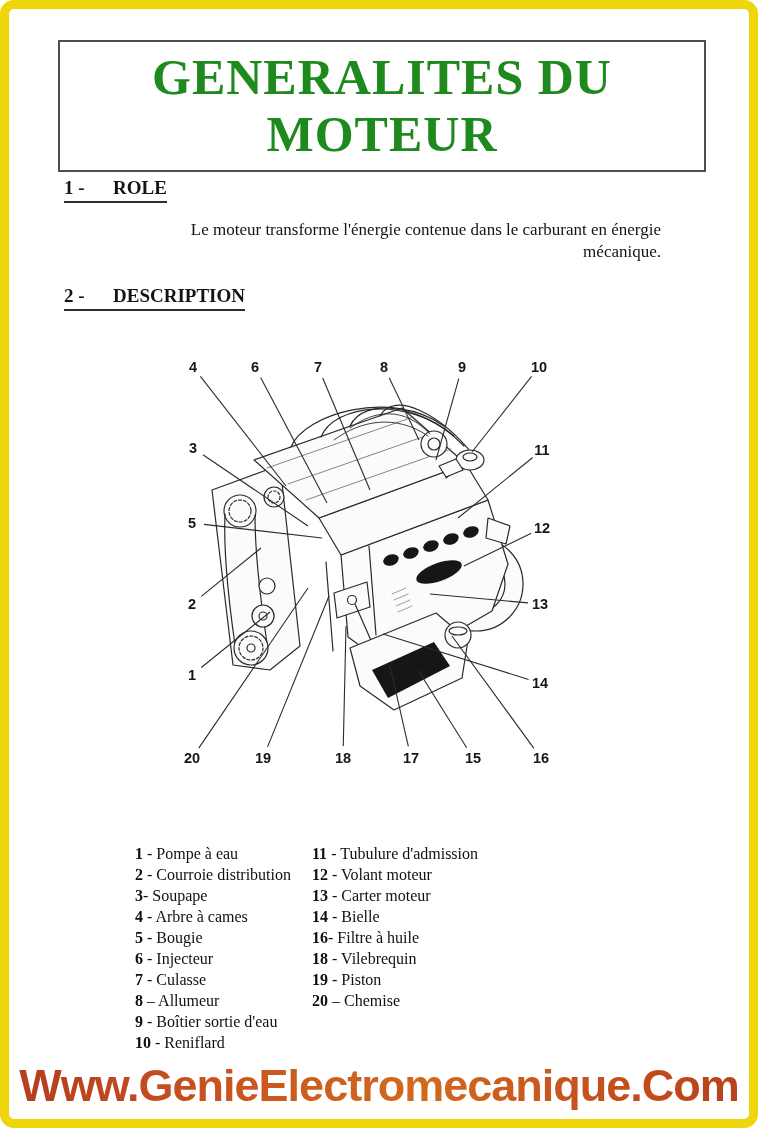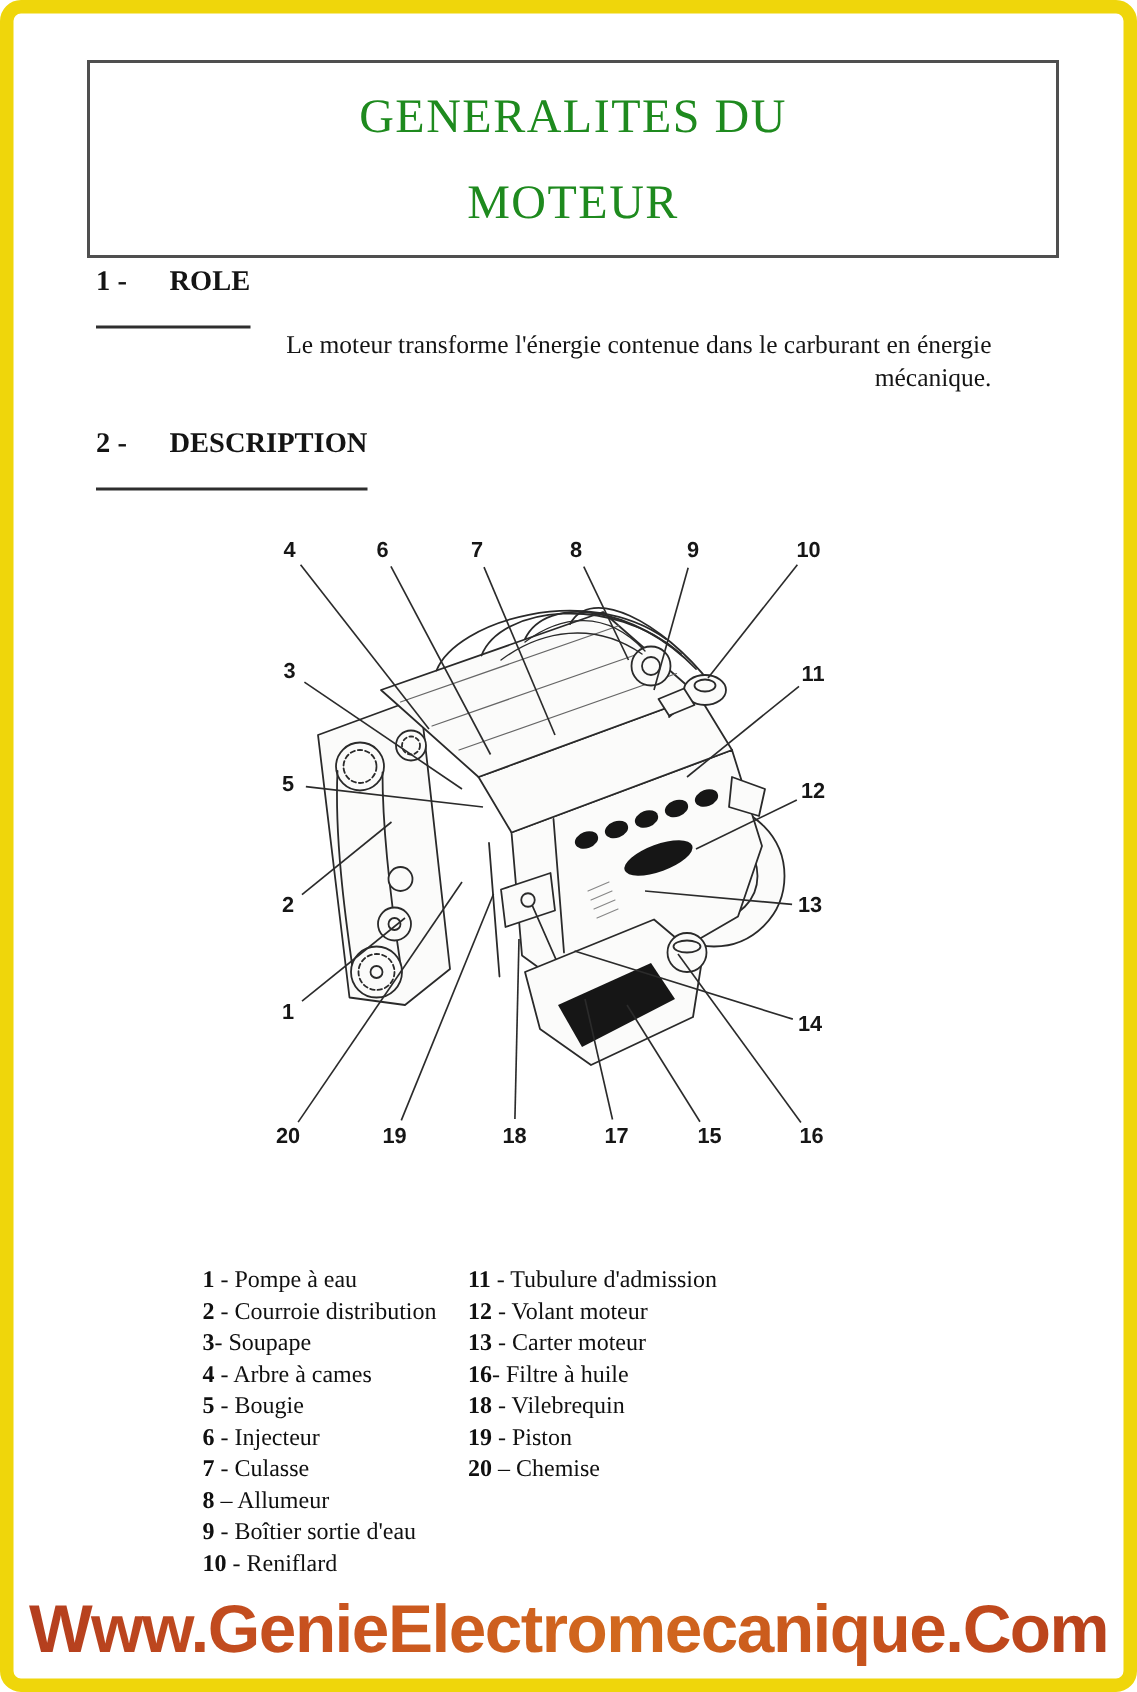--- a/index.html
+++ b/index.html
@@ -10,27 +10,27 @@
   .frame{
     position:absolute;left:0;top:0;width:758px;height:1128px;box-sizing:border-box;
     border:9px solid #EFD60B;border-radius:14px;pointer-events:none;z-index:50;
   }
   .title-box{
     position:absolute;left:58px;top:40px;width:648px;height:132px;box-sizing:border-box;
     border:2px solid #4f4f4f;background:#ffffff;
     display:flex;flex-direction:column;align-items:center;justify-content:center;
   }
   .title-line{
-    font-weight:normal;font-size:32px;line-height:57px;letter-spacing:1px;
+    font-weight:bold;font-size:50px;line-height:57px;letter-spacing:1px;
     color:#1E8A1E;text-align:left;
   }
   .section-heading{position:absolute;left:64px;font-size:19px;font-weight:bold;color:#141414;}
   #sec1{top:177px;}
   #sec2{top:285px;}
-  .heading-inner{display:inline-block;border-bottom:2px solid #2e2e2e;padding-bottom:18px;}
+  .heading-inner{display:inline-block;border-bottom:2px solid #2e2e2e;padding-bottom:2px;}
   .heading-num{display:inline-block;width:49px;}
   .para{
     position:absolute;left:113px;top:219px;width:548px;margin:0;
     font-size:17px;line-height:22px;color:#141414;text-align:right;
   }
   .figure{position:absolute;left:136px;top:348px;width:486px;height:440px;}
   .figure svg{display:block;}
   text.callout{
     font-family:"Liberation Sans",sans-serif;font-weight:bold;font-size:14.5px;
     fill:#161616;text-anchor:middle;dominant-baseline:central;
@@ -197,19 +197,20 @@
     <div class="part-item"><b>6</b> - Injecteur</div>
     <div class="part-item"><b>7</b> - Culasse</div>
     <div class="part-item"><b>8</b> – Allumeur</div>
     <div class="part-item"><b>9</b> - Boîtier sortie d'eau</div>
     <div class="part-item"><b>10</b> - Reniflard</div>
   </div>
 <div class="parts parts-right" id="parts-right">
     <div class="part-item"><b>11</b> - Tubulure d'admission</div>
     <div class="part-item"><b>12</b> - Volant moteur</div>
     <div class="part-item"><b>13</b> - Carter moteur</div>
+    <div class="part-item"><b>14</b> - Bielle</div>
     <div class="part-item"><b>16</b>- Filtre à huile</div>
     <div class="part-item"><b>18</b> - Vilebrequin</div>
     <div class="part-item"><b>19</b> - Piston</div>
     <div class="part-item"><b>20</b> – Chemise</div>
   </div>
 
 <div class="footer">Www.GenieElectromecanique.Com</div>
 
 </body></html>

